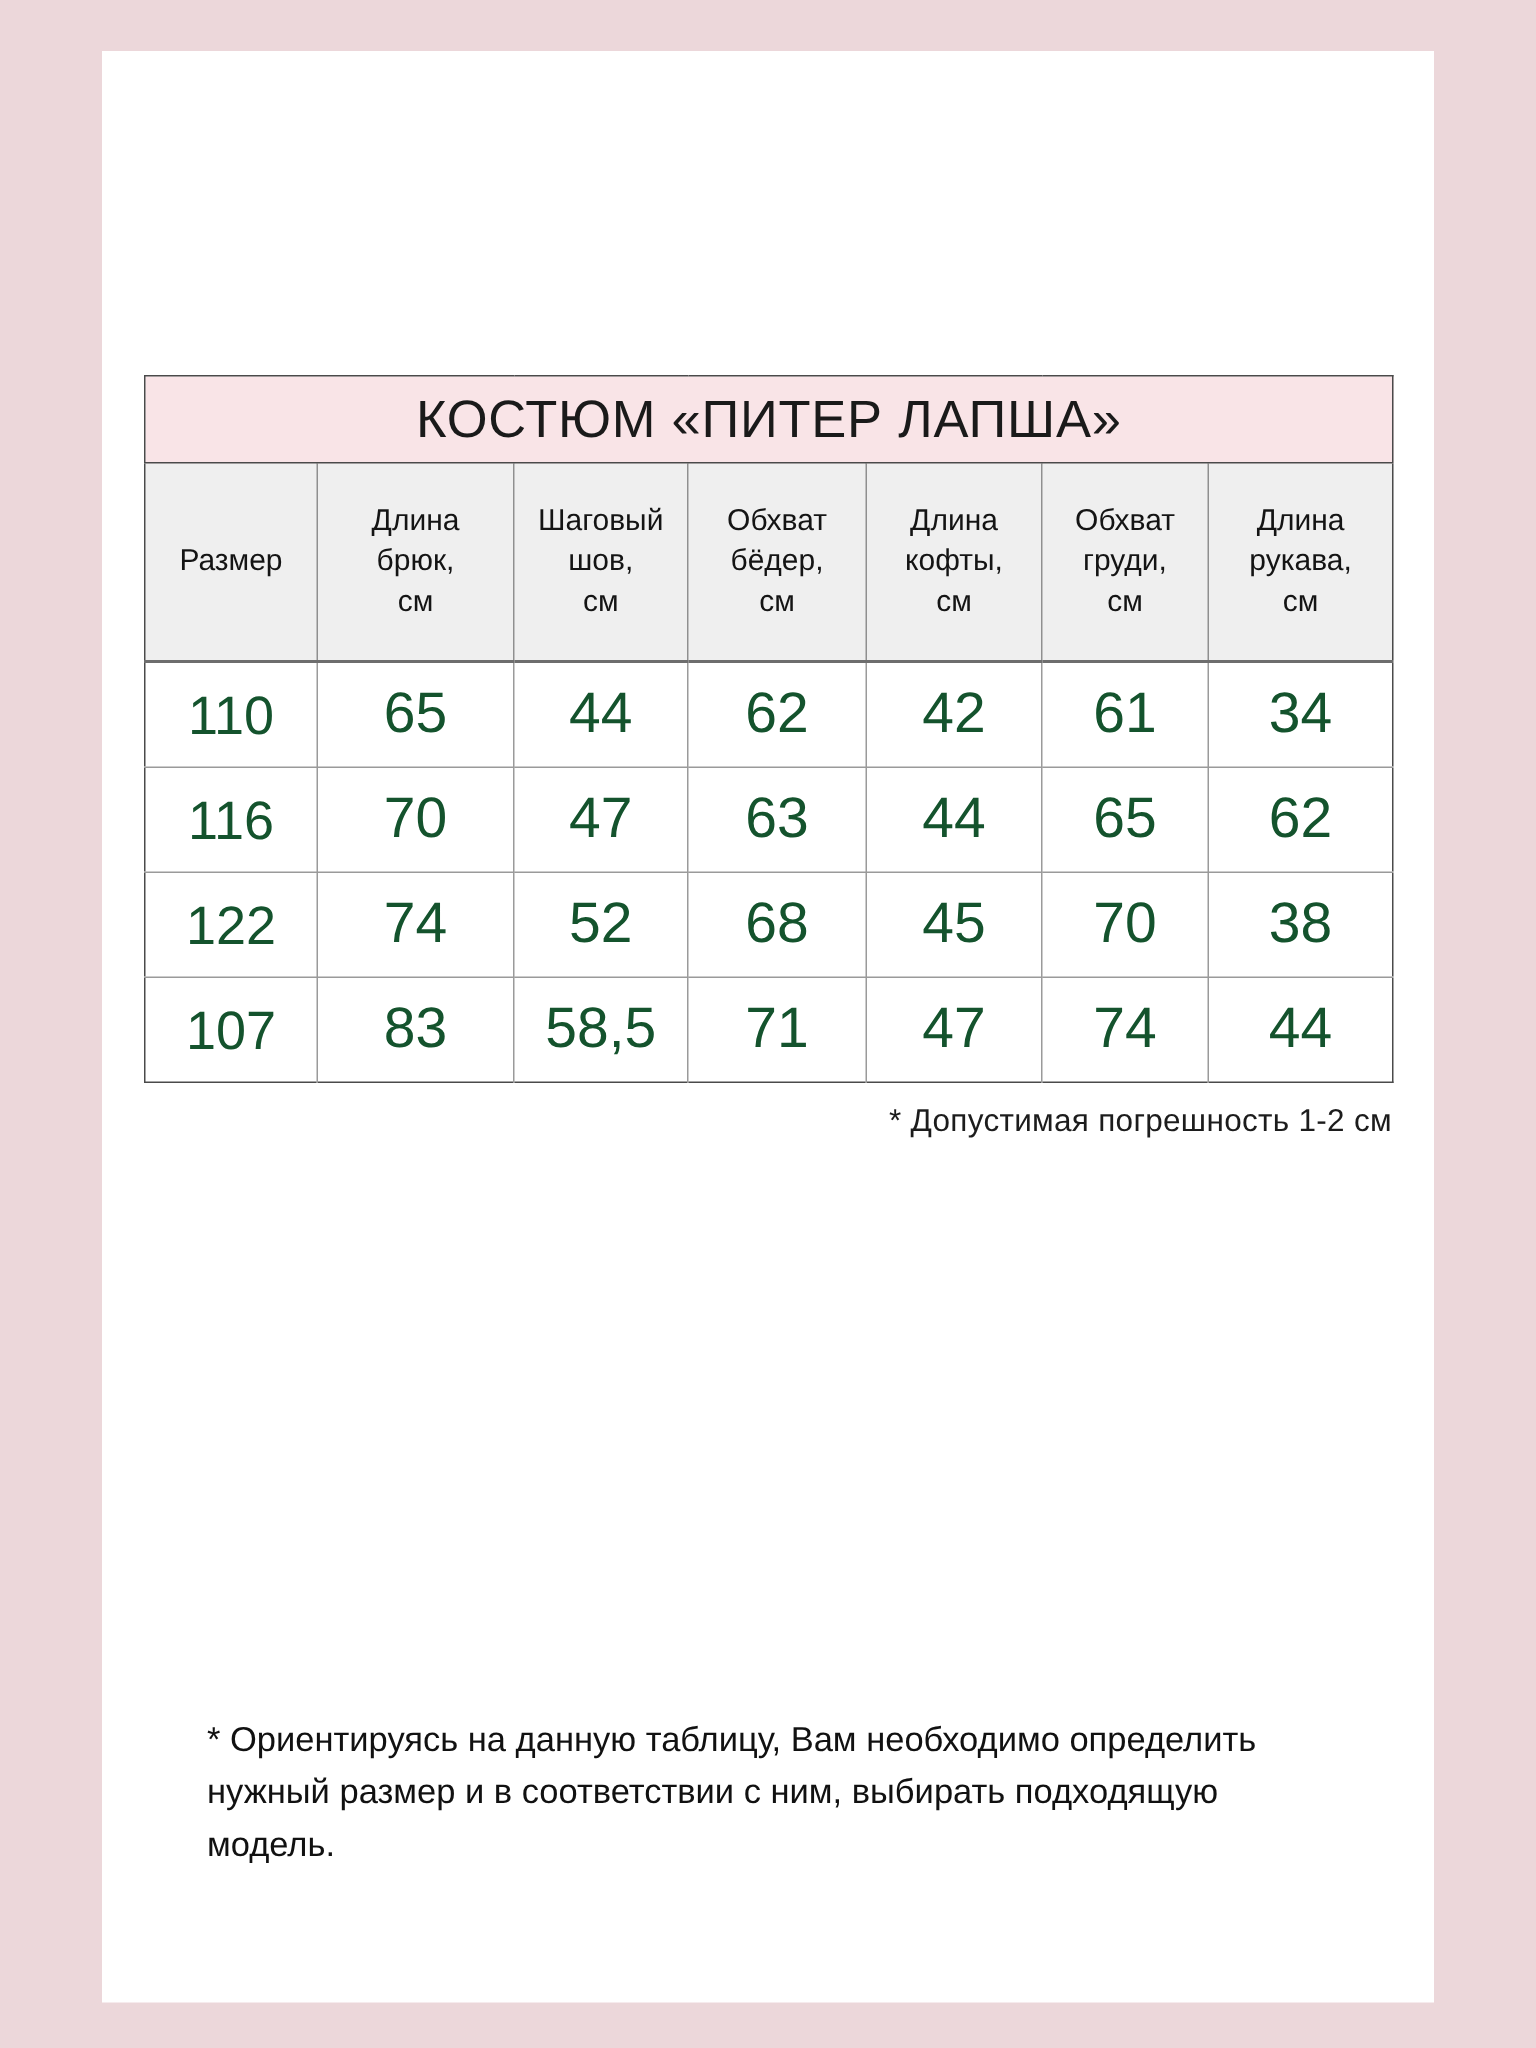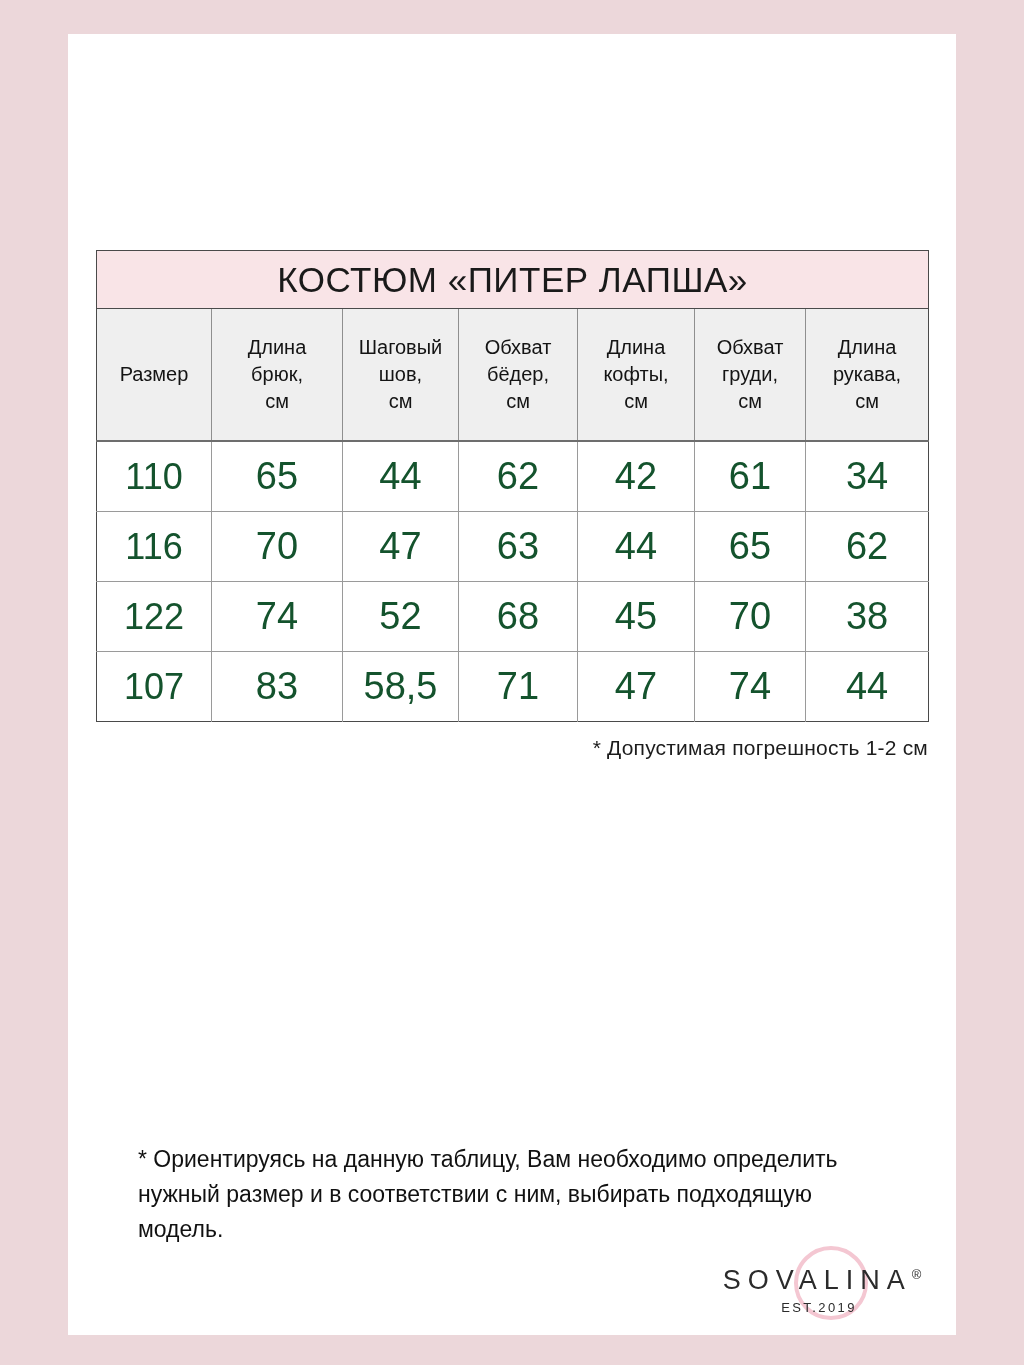--- a/index.html
+++ b/index.html
@@ -245,19 +245,14 @@
           <td>44</td>
         </tr>
       </tbody>
     </table>
 
     <div class="table-note">* Допустимая погрешность 1-2 см</div>
   </div>
 
   <div class="bottom-note">* Ориентируясь на данную таблицу, Вам необходимо определить нужный размер и в соответствии с ним, выбирать подходящую модель.</div>
 
-  <div class="logo">
-    <div class="logo-circle"></div>
-    <div class="logo-word"><span>SOVALINA</span><span class="logo-reg">®</span></div>
-    <div class="logo-est">EST.2019</div>
-  </div>
 
 </div>
 
 </body></html>

